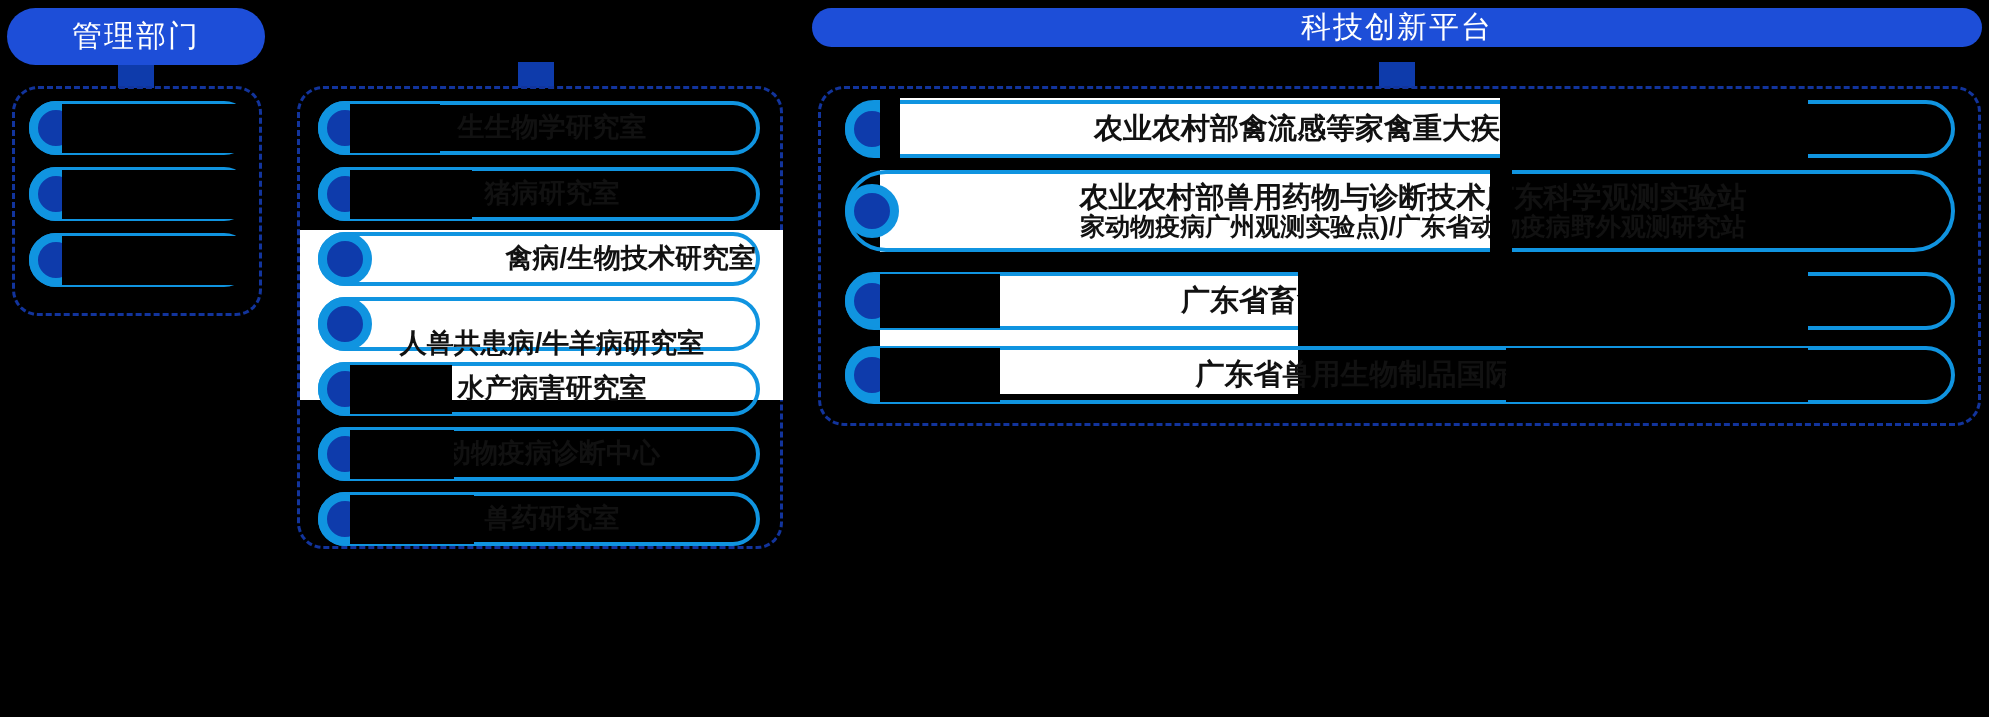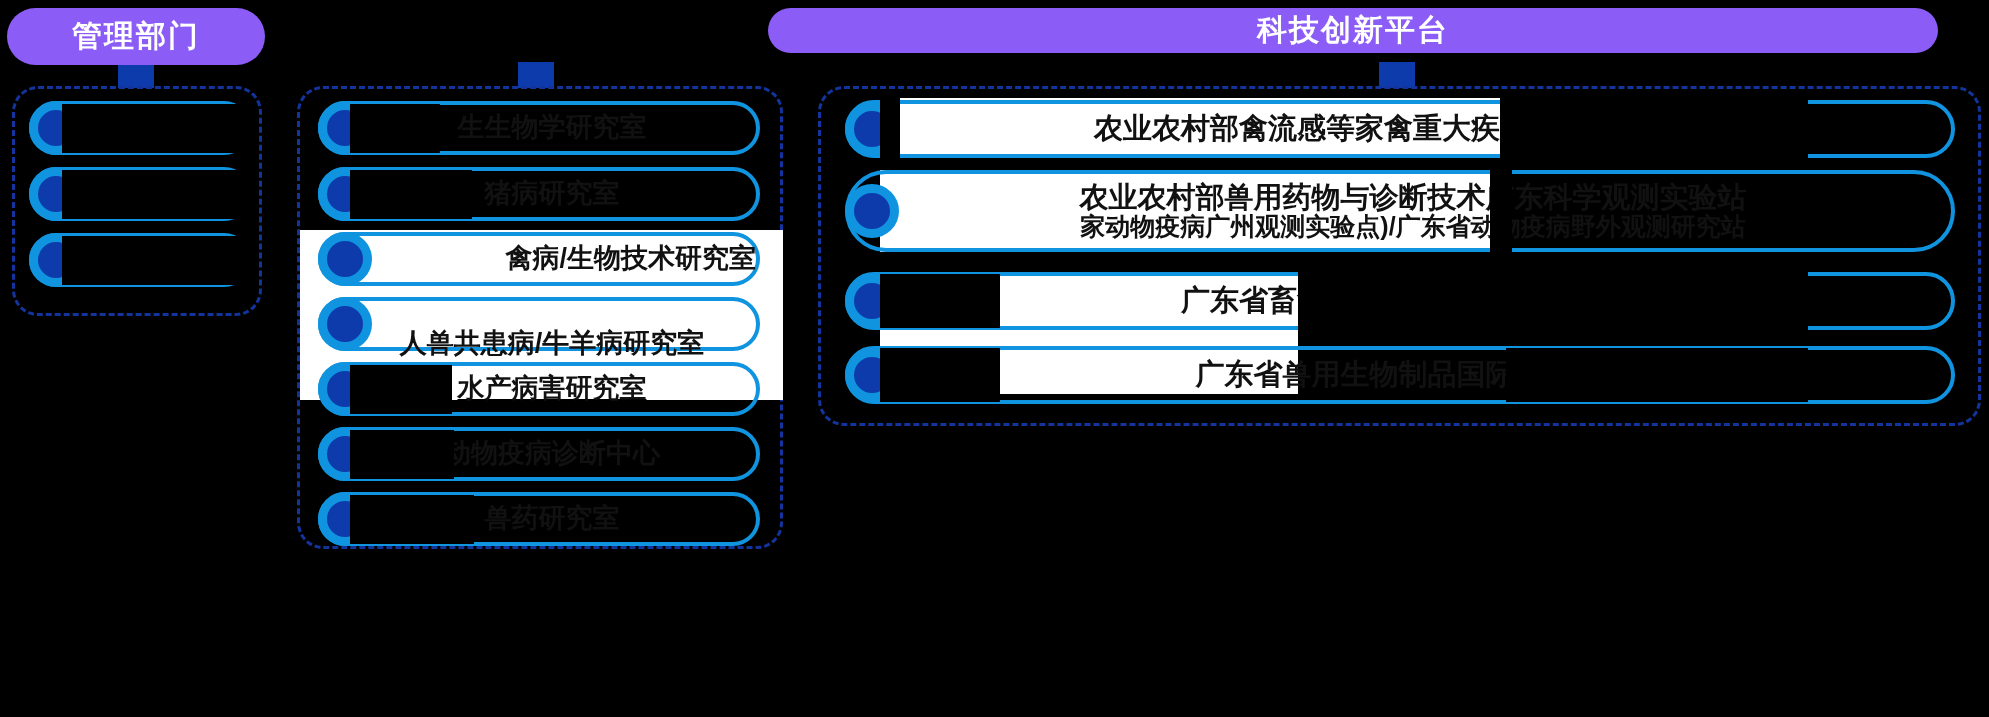--- a/index.html
+++ b/index.html
@@ -4,23 +4,23 @@
 <style>
   html,body{margin:0;padding:0;background:#000;}
   body{
     width:1989px;height:717px;position:relative;overflow:hidden;
     font-family:"Liberation Sans","DejaVu Sans",sans-serif;
   }
   .canvas{position:absolute;inset:0;background:#000;}
 
   
   .hdr{
-    position:absolute;background:#8b5cf6;border-radius:999px;
+    position:absolute;background:#1d4ed8;border-radius:999px;
     display:flex;align-items:center;justify-content:center;
-    color:#ffffff;font-weight:bold;letter-spacing:2px;
+    color:#ffffff;font-weight:normal;letter-spacing:2px;
     box-sizing:border-box;
   }
   .hdr-stem{position:absolute;background:#0e3bab;}
 
   
   .dashbox{
     position:absolute;border:3px dashed #12349c;border-radius:26px;
     box-sizing:border-box;background:transparent;
   }
 
@@ -103,42 +103,42 @@
   <div class="item layer-item" style="left:318px;top:232px;width:442px;height:54px;">
     <span class="dot"></span>
     <span class="itxt" style="font-size:27px;text-align:right;">禽病/生物技术研究室</span>
   </div>
 
   <div class="item layer-item" style="left:318px;top:297px;width:442px;height:54px;">
     <span class="dot"></span>
     <span class="itxt" style="font-size:27px;margin-top:40px;">人兽共患病/牛羊病研究室</span>
   </div>
 
-  <div class="item layer-item" style="left:318px;top:362px;width:442px;height:54px;text-decoration:underline;">
+  <div class="item layer-item" style="left:318px;top:362px;width:442px;height:54px;">
     <span class="dot"></span>
     <span class="itxt" style="font-size:27px;">水产病害研究室</span>
   </div>
 
   <div class="item layer-item" style="left:318px;top:427px;width:442px;height:54px;">
     <span class="dot"></span>
     <span class="itxt" style="font-size:27px;">动物疫病诊断中心</span>
   </div>
 
   <div class="item layer-item" style="left:318px;top:492px;width:442px;height:54px;">
     <span class="dot"></span>
     <span class="itxt" style="font-size:27px;">兽药研究室</span>
   </div>
 
   <div class="occ black layer-occ-top" style="left:350px;top:104px;width:90px;height:49px;"></div>
   <div class="occ black layer-occ-top" style="left:350px;top:170px;width:122px;height:49px;"></div>
   <div class="occ black layer-occ-top" style="left:350px;top:365px;width:102px;height:49px;"></div>
   <div class="occ black layer-occ-top" style="left:350px;top:430px;width:104px;height:49px;"></div>
   <div class="occ black layer-occ-top" style="left:350px;top:495px;width:124px;height:49px;"></div>
 
-  <div class="hdr layer-hdr" style="left:768px;top:8px;width:1170px;height:45px;font-size:30px;">
+  <div class="hdr layer-hdr" style="left:812px;top:8px;width:1170px;height:39px;font-size:30px;">
     <span>科技创新平台</span>
   </div>
   <div class="hdr-stem layer-base" style="left:1379px;top:62px;width:36px;height:26px;"></div>
 
   <div class="dashbox layer-base" style="left:818px;top:86px;width:1163px;height:340px;"></div>
 
   <div class="occ white layer-white-panel" style="left:900px;top:98px;width:600px;height:60px;"></div>
   <div class="occ white layer-white-panel" style="left:880px;top:170px;width:610px;height:82px;"></div>
   <div class="occ white layer-white-panel" style="left:880px;top:272px;width:418px;height:122px;"></div>
 

